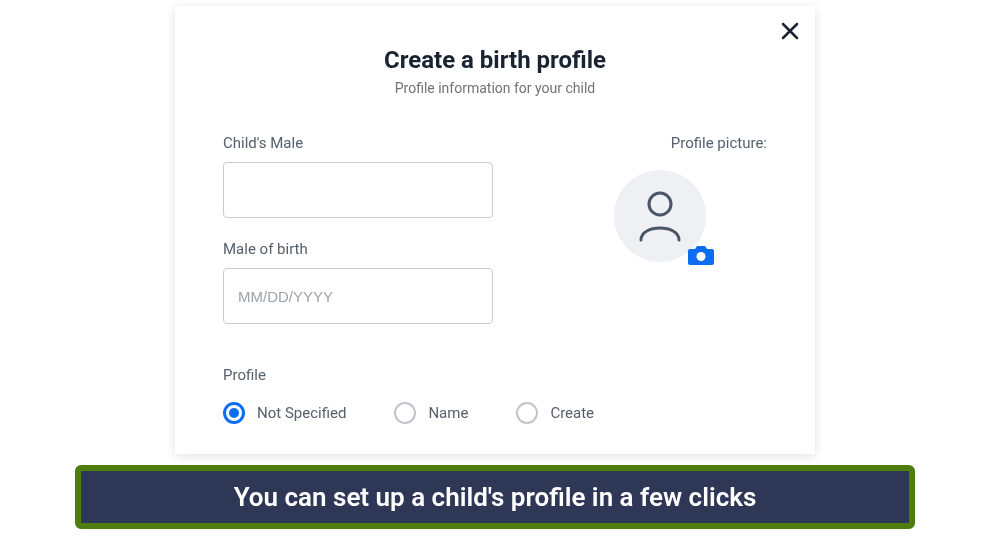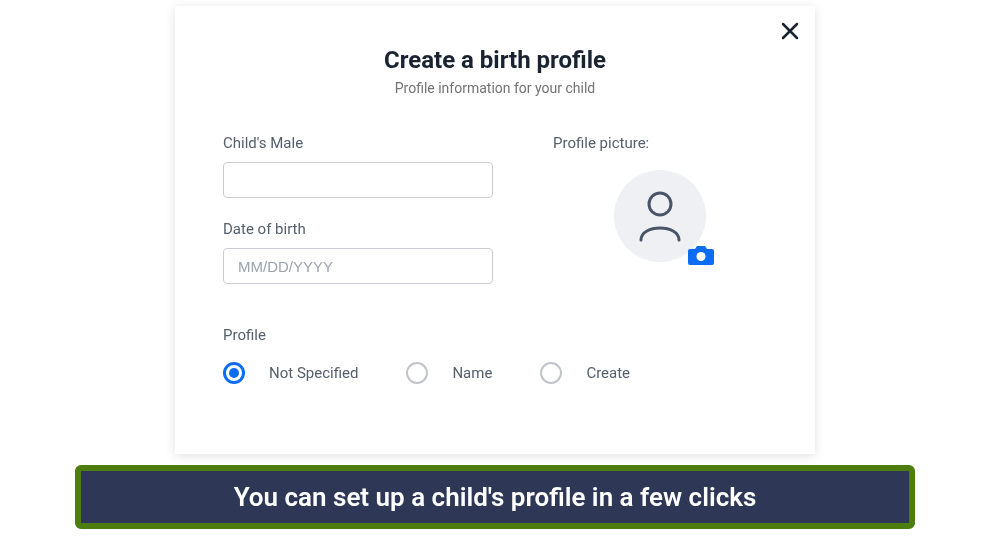--- a/index.html
+++ b/index.html
@@ -37,30 +37,30 @@
       text-align: center;
       font-size: 14px;
       color: #737373;
       margin-bottom: 38px;
     }
     .form-body {
       display: flex;
       gap: 60px;
     }
     .form-left { flex: 0 0 270px; }
-    .form-right { flex: 1; text-align: left; }
+    .form-right { flex: 1; text-align: right; }
     .field-label {
       display: block;
       font-size: 15px;
       color: #55606c;
       margin-bottom: 10px;
     }
     .text-input {
       width: 270px;
-      height: 36px;
+      height: 56px;
       border: 1px solid #c8ccd2;
       border-radius: 4px;
       padding: 0 14px;
       font-size: 15px;
       color: #0369a1;
       outline: none;
       margin-bottom: 22px;
     }
     .text-input::placeholder { color: #9ba3ad; }
     .picture-label {
@@ -95,21 +95,21 @@
       margin-top: 20px;
     }
     .radio-row {
       display: flex;
       gap: 48px;
       margin-top: 18px;
     }
     .radio-item {
       display: flex;
       align-items: center;
-      gap: 24px;
+      gap: 12px;
       cursor: pointer;
     }
     .radio-outer {
       width: 22px;
       height: 22px;
       border-radius: 50%;
       border: 2px solid #c0c5cc;
       display: flex;
       align-items: center;
       justify-content: center;
@@ -159,21 +159,21 @@
   </div>
 
   <h1 class="modal-title">Create a birth profile</h1>
   <p class="modal-subtitle">Profile information for your child</p>
 
   <div class="form-body">
     <div class="form-left">
       <label class="field-label">Child's Male</label>
       <input class="text-input" type="text" value="" style="">
 
-      <label class="field-label">Date of birth</label>
+      <label class="field-label">Male of birth</label>
       <input class="text-input" type="text" placeholder="MM/DD/YYYY" style="">
     </div>
 
     <div class="form-right">
       <p class="picture-label">Profile picture:</p>
       <div class="avatar-wrap">
         <div class="avatar-circle">
           <svg width="46" height="52" viewBox="0 0 46 52">
             <circle cx="23" cy="14" r="11" fill="none" stroke="#4a5568" stroke-width="3"></circle>
             <path d="M4 50 C4 34 42 34 42 50" fill="none" stroke="#4a5568" stroke-width="3" stroke-linecap="round"></path>

